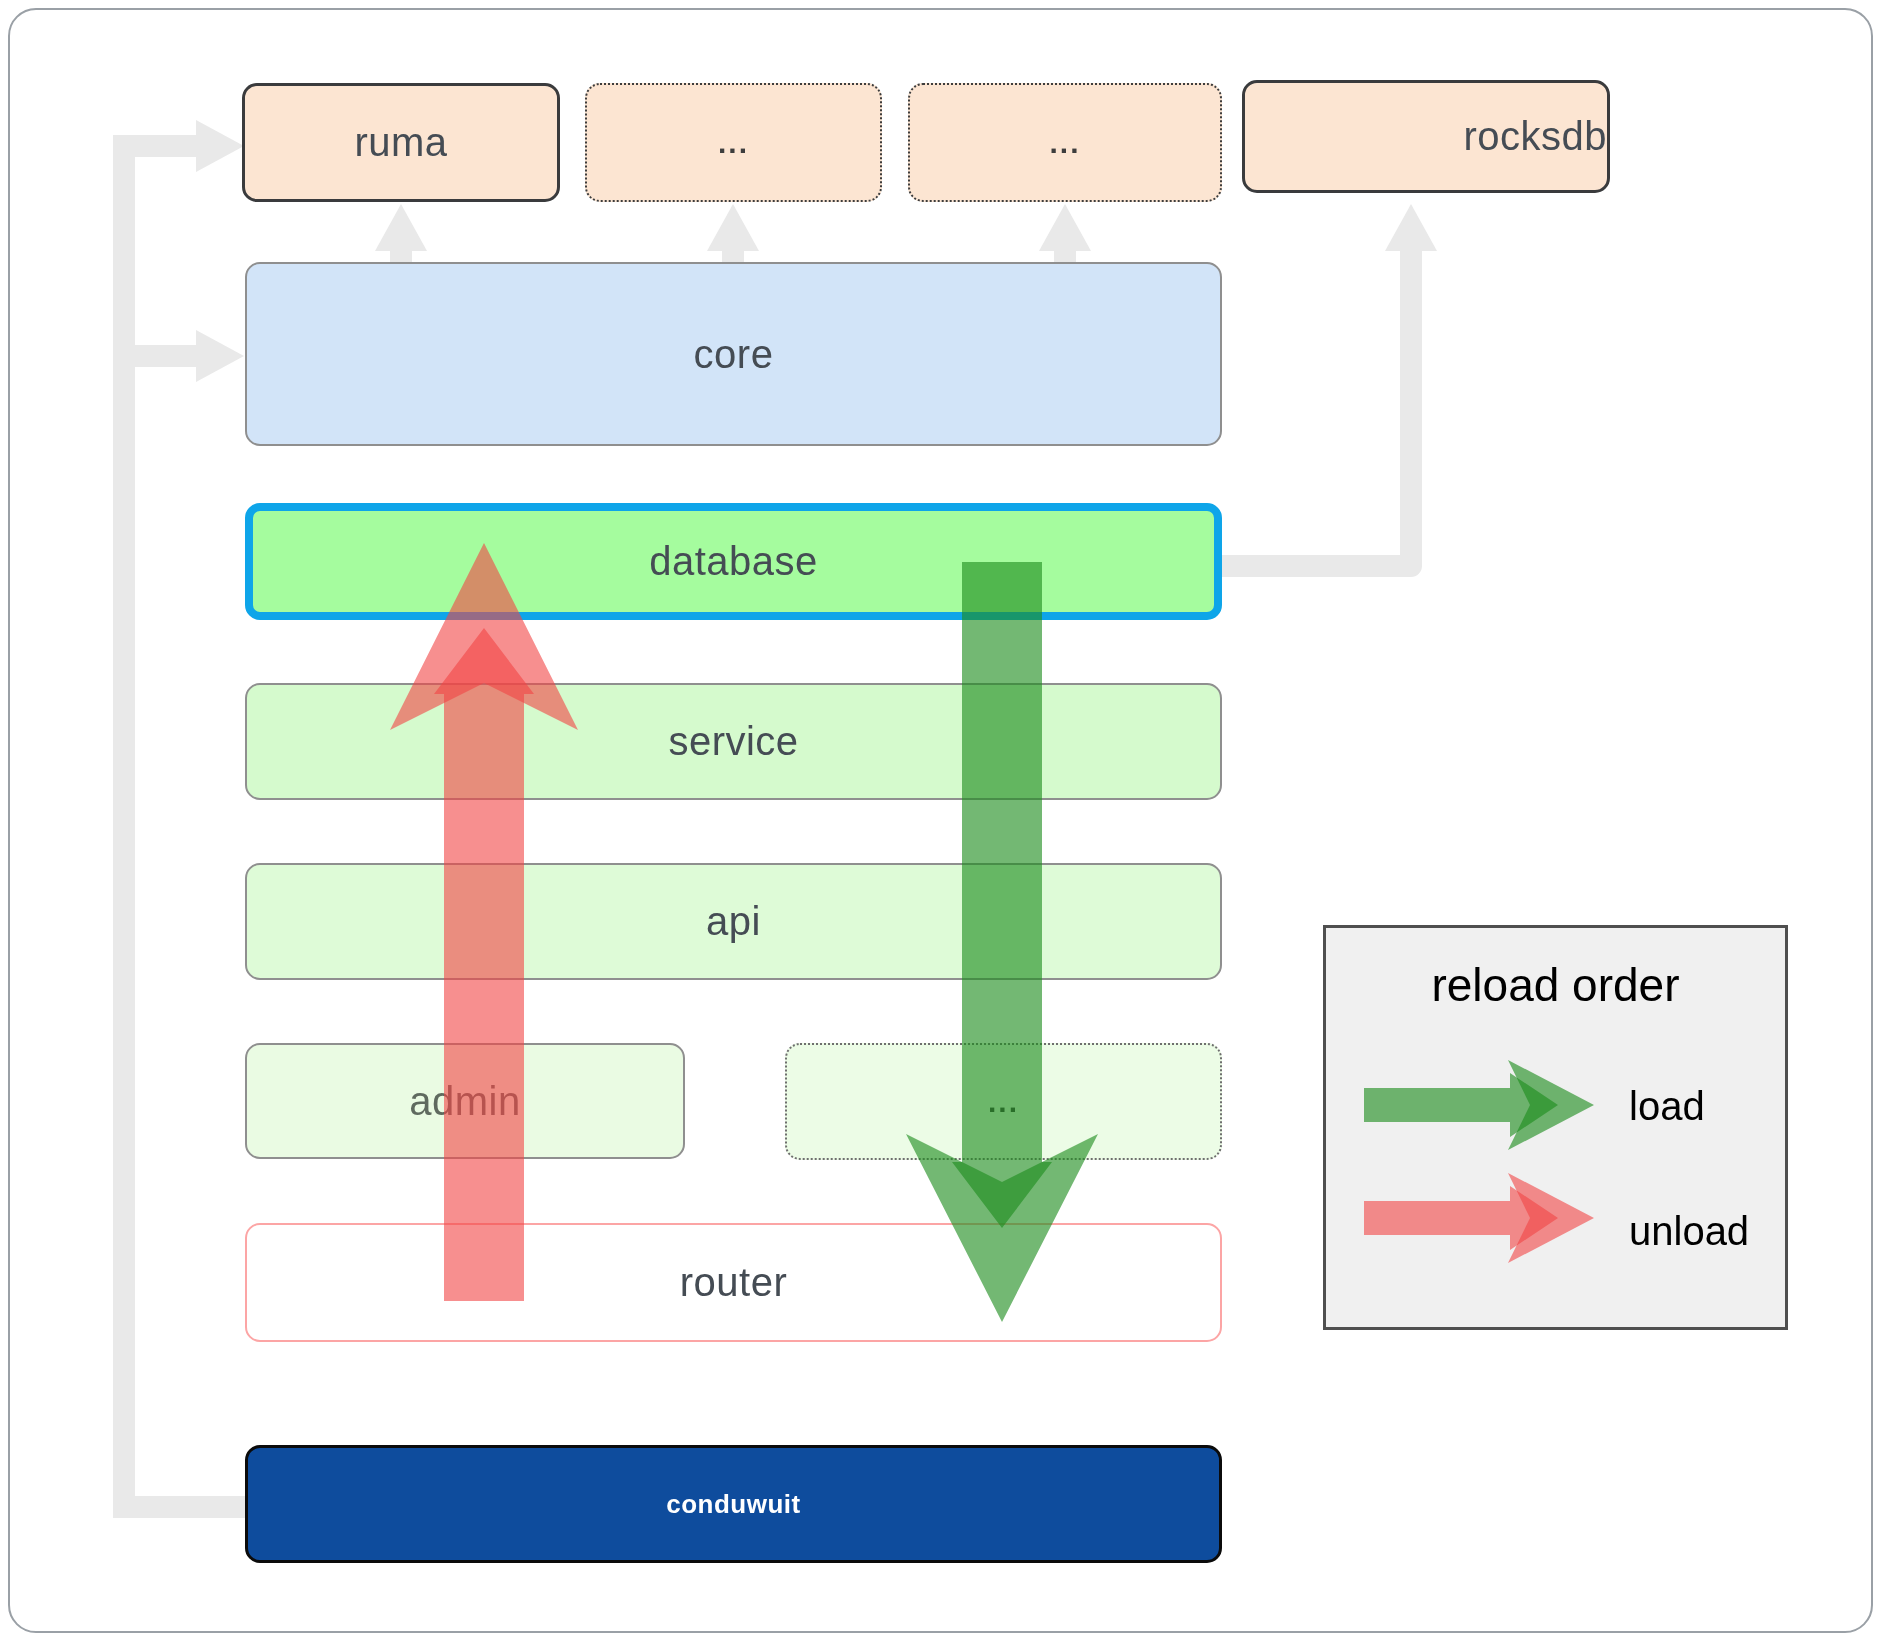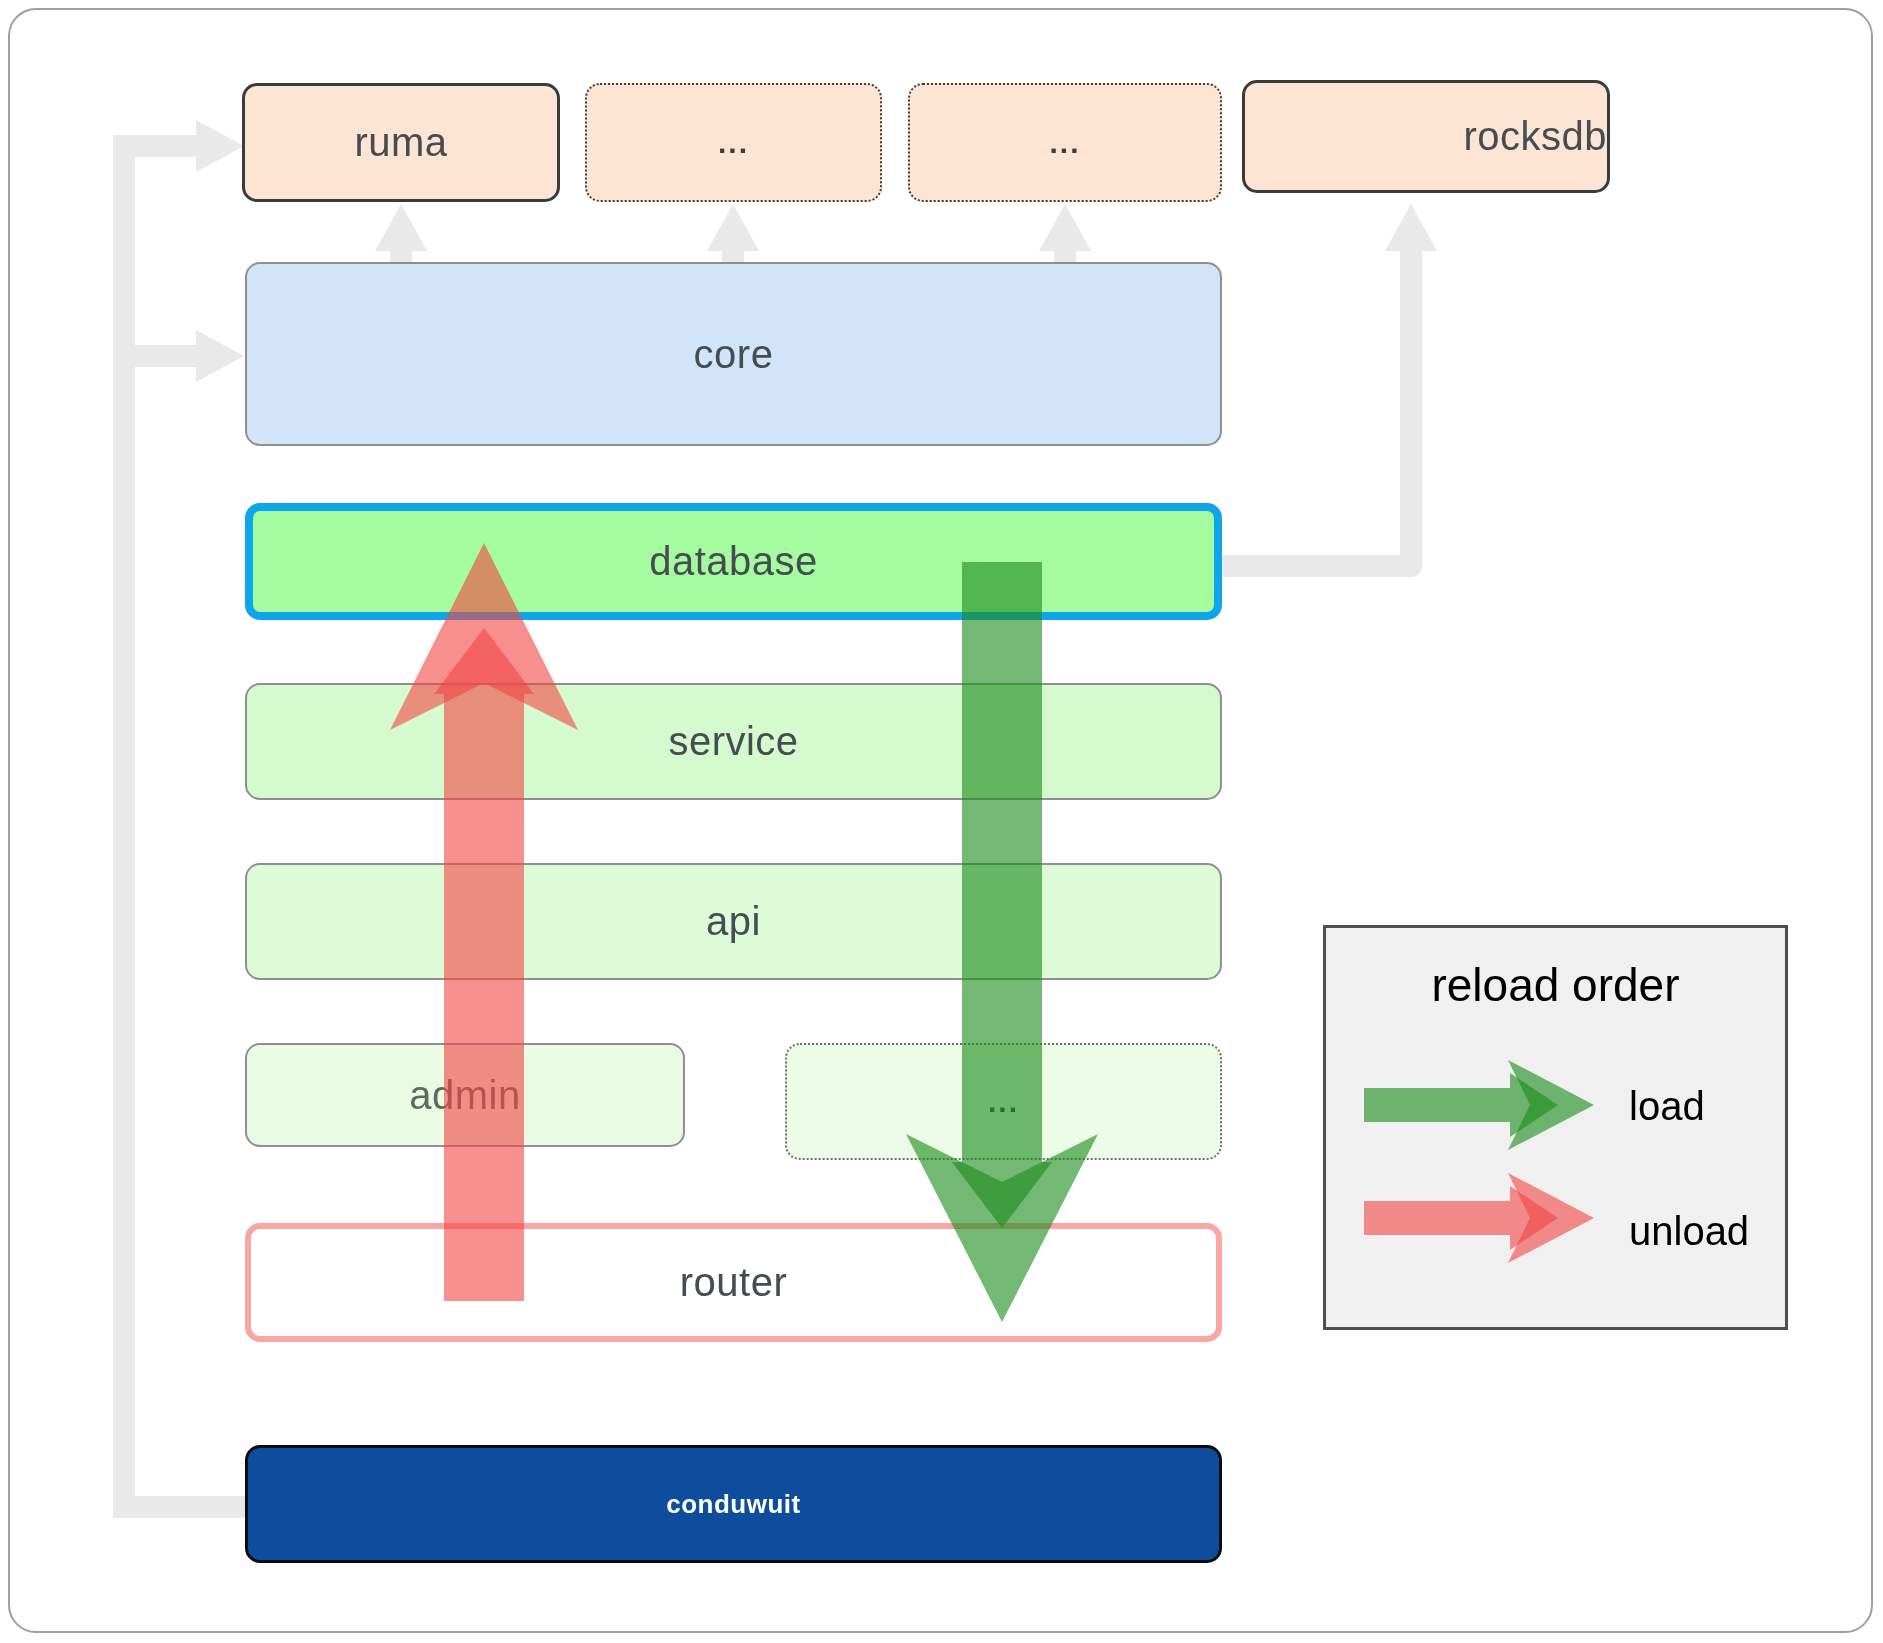--- a/index.html
+++ b/index.html
@@ -40,23 +40,23 @@
   .dots-label { font-weight: 700; font-size: 30px; color: #3d3d3d; letter-spacing: 2px; }
 
   #box-ruma      { left: 242px;  top: 83px;   width: 318px; height: 119px; background: #fce5d2; border: 3px solid #3a3b3d; }
   #box-extra1    { left: 585px;  top: 83px;   width: 297px; height: 119px; background: #fce5d2; border: 2px dotted #3d3d3d; }
   #box-extra2    { left: 908px;  top: 83px;   width: 314px; height: 119px; background: #fce5d2; border: 2px dotted #3d3d3d; }
   #box-rocksdb   { left: 1242px; top: 80px;   width: 368px; height: 113px; background: #fce5d2; border: 3px solid #3a3b3d; justify-content: flex-end; }
   #box-core      { left: 245px;  top: 262px;  width: 977px; height: 184px; background: #d2e4f8; border: 2px solid #8f8f8f; }
   #box-database  { left: 245px;  top: 503px;  width: 977px; height: 117px; background: #a5fc9e; border: 8px solid #0ea5e9; text-align: center; }
   #box-service   { left: 245px;  top: 683px;  width: 977px; height: 117px; background: #d5facd; border: 2px solid #8f8f8f; }
   #box-api       { left: 245px;  top: 863px;  width: 977px; height: 117px; background: #defbd7; border: 2px solid #8f8f8f; }
-  #box-admin     { left: 245px;  top: 1043px; width: 440px; height: 104px; background: #eafbe3; border: 2px solid #8f8f8f; color: #5f6a5f; }
+  #box-admin     { left: 245px;  top: 1043px; width: 440px; height: 116px; background: #eafbe3; border: 2px solid #8f8f8f; color: #5f6a5f; }
   #box-admindots { left: 785px;  top: 1043px; width: 437px; height: 117px; background: #ecfce6; border: 2px dotted #6f6f6f; }
-  #box-router    { left: 245px;  top: 1223px; width: 977px; height: 119px; background: #ffffff; border: 6px solid #fca5a5; }
+  #box-router    { left: 245px;  top: 1223px; width: 977px; height: 119px; background: #ffffff; border: 2px solid #fca5a5; }
   #box-conduwuit { left: 245px;  top: 1445px; width: 977px; height: 118px; background: #0e4c9d; border: 3px solid #0b0b0b; color: #ffffff; font-weight: 600; font-size: 26px; }
 
   #legend {
     position: absolute;
     z-index: 2;
     left: 1323px; top: 925px;
     width: 465px; height: 405px;
     box-sizing: border-box;
     background: #f0f0f0;
     border: 3px solid #4f4f4f;

